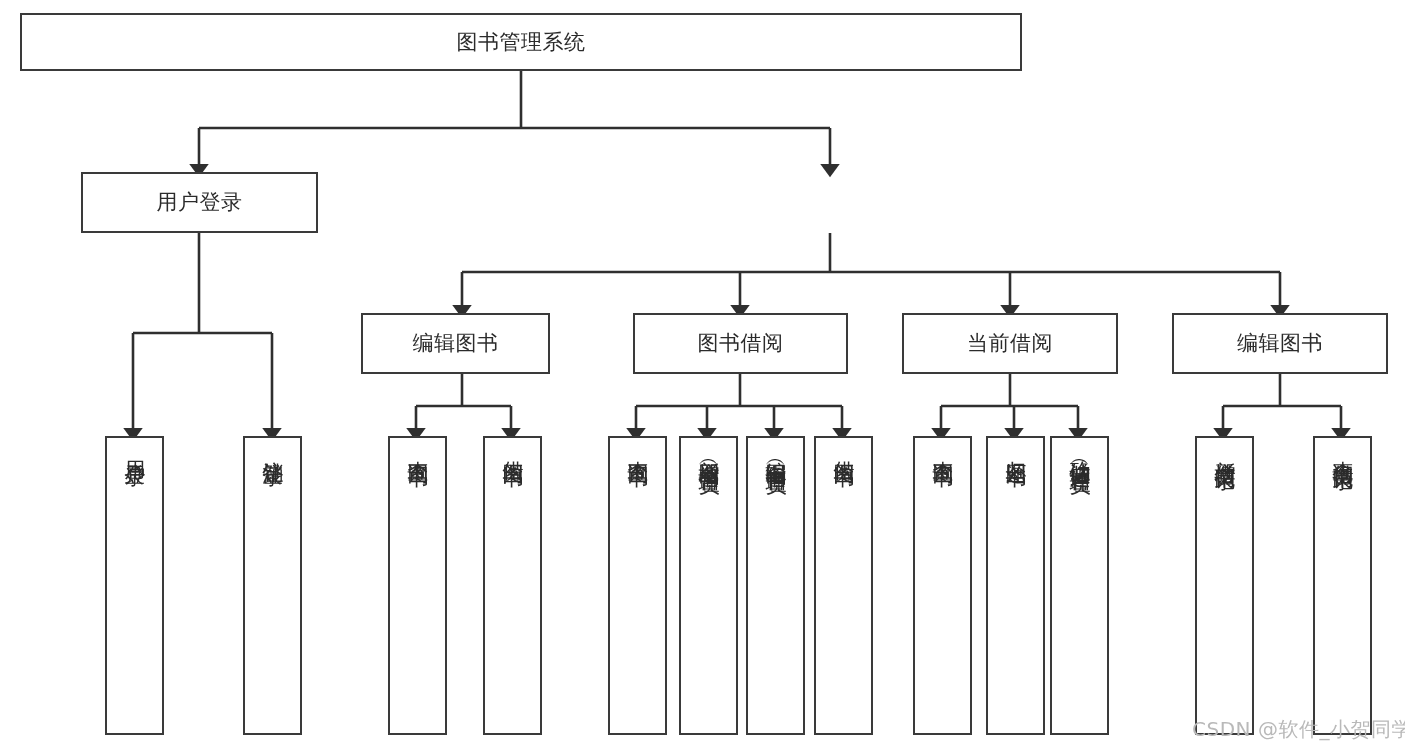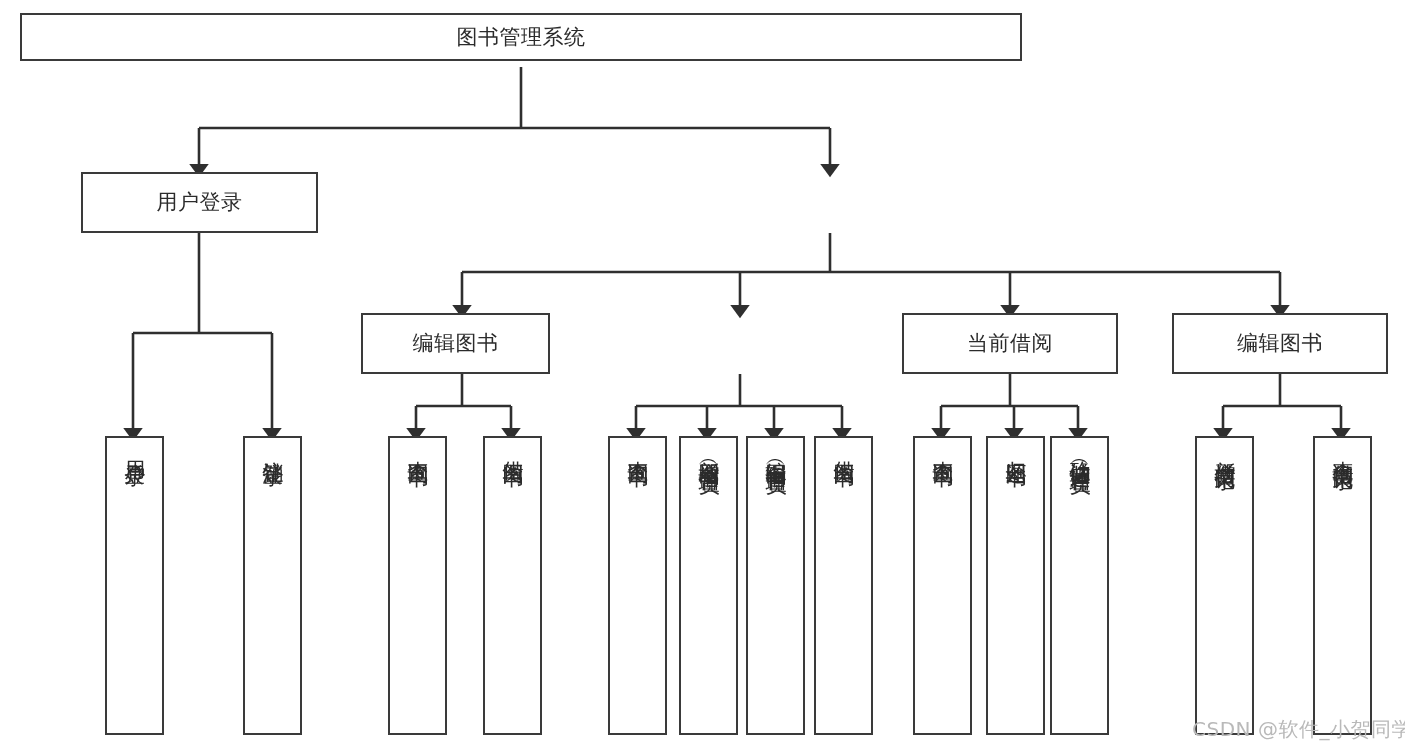--- a/index.html
+++ b/index.html
@@ -111,30 +111,33 @@
         <line x1="941" y1="406" x2="941" y2="433" marker-end="url(#arrowhead)"></line>
         <line x1="1014" y1="406" x2="1014" y2="433" marker-end="url(#arrowhead)"></line>
         <line x1="1078" y1="406" x2="1078" y2="433" marker-end="url(#arrowhead)"></line>
         <line x1="1280" y1="374" x2="1280" y2="406"></line>
         <line x1="1223" y1="406" x2="1341" y2="406"></line>
         <line x1="1223" y1="406" x2="1223" y2="433" marker-end="url(#arrowhead)"></line>
         <line x1="1341" y1="406" x2="1341" y2="433" marker-end="url(#arrowhead)"></line>
       </g>
   </svg>
 
-  <div class="node horiz" style="left: 20px; top: 13px; width: 1002px; height: 48px;">
+  <div class="node horiz" style="left: 20px; top: 13px; width: 1002px; height: 58px;">
     <span class="node-label">图书管理系统</span>
   </div>
 
   <div class="node horiz" style="left: 81px; top: 172px; width: 237px; height: 61px;">
     <span class="node-label">用户登录</span>
   </div>
 
   <div class="node horiz" style="left: 361px; top: 313px; width: 189px; height: 61px;">
     <span class="node-label">编辑图书</span>
+  </div>
+  <div class="node horiz" style="left: 633px; top: 313px; width: 215px; height: 61px;">
+    <span class="node-label">图书借阅</span>
   </div>
   <div class="node horiz" style="left: 902px; top: 313px; width: 216px; height: 61px;">
     <span class="node-label">当前借阅</span>
   </div>
   <div class="node horiz" style="left: 1172px; top: 313px; width: 216px; height: 61px;">
     <span class="node-label">编辑图书</span>
   </div>
 
   <div class="node vert" style="left: 105px; top: 436px; width: 59px; height: 299px;">
     <span class="node-label">用户登录</span>

